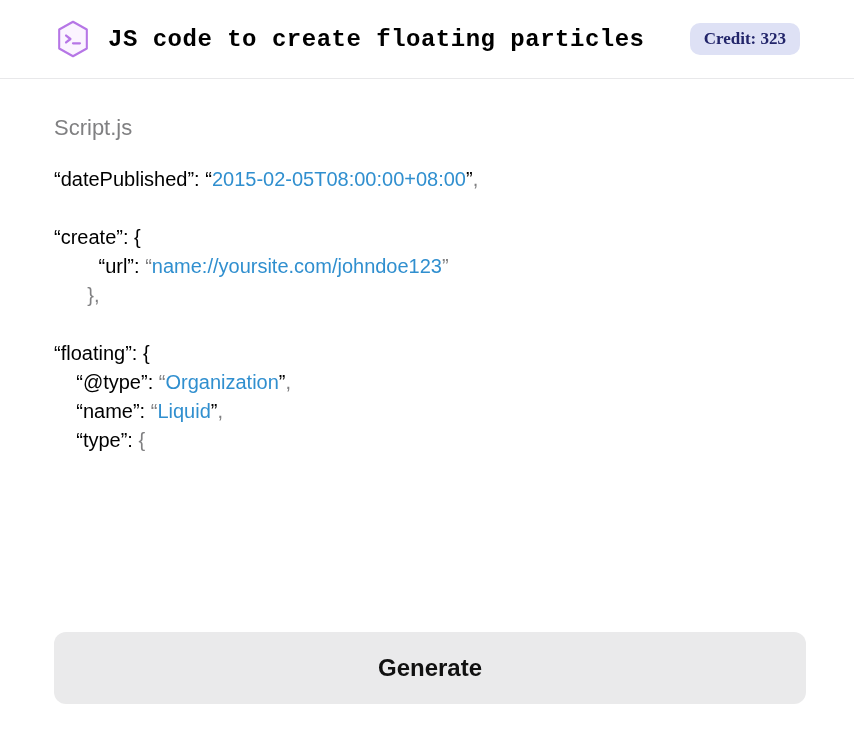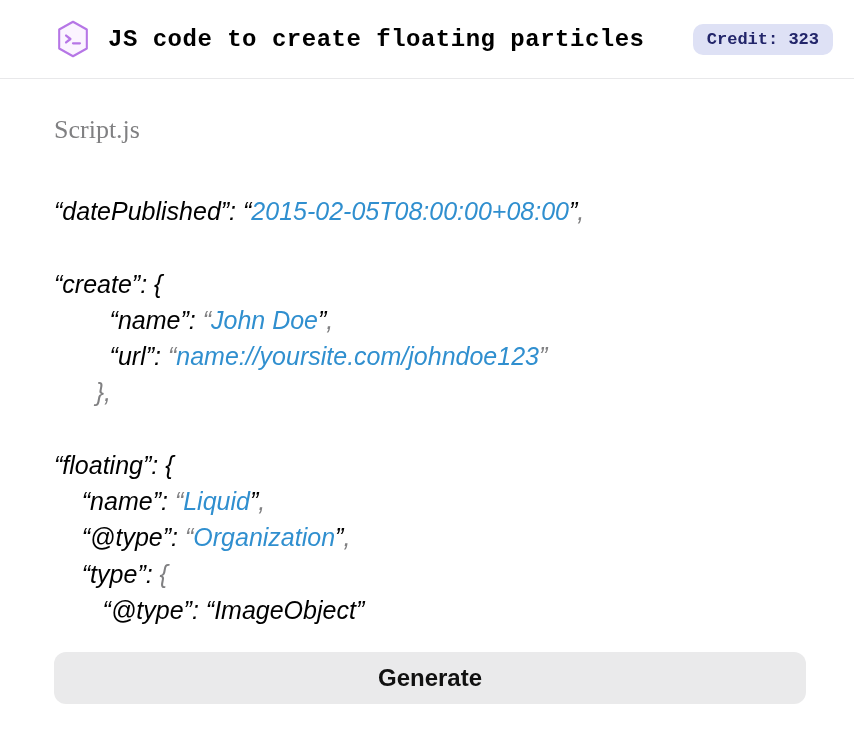--- a/index.html
+++ b/index.html
@@ -12,72 +12,71 @@
     --btn-bg:#eaeaeb;
     --radius:6px;
     --mono:'SFMono-Regular',Consolas,'Liberation Mono',Menlo,monospace;
     --sans:-apple-system,BlinkMacSystemFont,'Segoe UI',Helvetica,Arial,sans-serif;
   }
   *{box-sizing:border-box;margin:0;padding:0;}
   html,body{width:854px;height:748px;background:#fff;font-family:var(--sans);}
   
   .topbar{
     display:flex;align-items:center;gap:16px;
-    padding:20px 21px 20px 54px;
+    padding:20px 54px 20px 54px;
     border-bottom:1px solid var(--border);
   }
   .logo{
     width:38px;height:38px;flex:0 0 auto;
     display:flex;align-items:center;justify-content:center;
   }
   .title{
     font-family:var(--mono);
     font-weight:700;
     font-size:24px;
     letter-spacing:0.5px;
     color:var(--text);
     flex:1 1 auto;
   }
   .credit{
     background:var(--badge-bg);
     color:var(--badge-text);
-    font-family:Liberation Mono, monospace;
+    font-family:Liberation Serif, serif;
     font-weight:600;
     font-size:17px;
     padding:6px 14px;
     border-radius:10px;
   }
   
   .page{
     padding:36px 54px 0;
   }
   .filename{
-    font-family:Liberation Serif, serif;
-    font-size:26px;
+    font-family:Liberation Sans, sans-serif;
+    font-size:22px;
     color:var(--muted);
-    margin-bottom:48px;
+    margin-bottom:24px;
   }
   .code{
     font-family:var(--sans);
-    font-size:25px;
+    font-size:20px;
     line-height:1.45;
     color:var(--text);
-    font-style:italic;
   }
   .code .line{white-space:pre;}
   .code .k{color:var(--text);}            
   .code .muted{color:var(--muted);}       
   .code .val{color:var(--accent);}        
   .code .plain{color:var(--text);}        
   .btnbar{
     position:absolute;left:54px;right:48px;bottom:44px;
   }
   .gen-btn{
     width:100%;
-    height:52px;
+    height:72px;
     background:var(--btn-bg);
     border:none;
     border-radius:12px;
     font-family:var(--sans);
     font-size:24px;
     font-weight:600;
     color:#111;
     cursor:pointer;
   }
   .container{position:relative;width:854px;height:748px;}
@@ -100,29 +99,27 @@
 
   <div class="page">
     <div class="filename">Script.js</div>
 
     <div class="code">
 
       <div class="line">“<span class="k">datePublished</span>”: “<span class="val">2015-02-05T08:00:00+08:00</span>”<span class="muted">,</span></div>
       <div class="line">&nbsp;</div>
 
       <div class="line">“<span class="k">create</span>”: {</div>
-      <div class="line">        “<span class="k">name</span>”: <span class="muted">“</span><span class="val">John Doe</span>”<span class="muted">,</span></div>
       <div class="line">        “<span class="k">url</span>”: <span class="muted">“</span><span class="val">name://yoursite.com/johndoe123</span><span class="muted">”</span></div>
       <div class="line"><span class="muted">      },</span></div>
       <div class="line">&nbsp;</div>
 
       <div class="line">“<span class="k">floating</span>”: {</div>
+      <div class="line">    “<span class="k">@type</span>”: <span class="muted">“</span><span class="val">Organization</span>”<span class="muted">,</span></div>
       <div class="line">    “<span class="k">name</span>”: <span class="muted">“</span><span class="val">Liquid</span>”<span class="muted">,</span></div>
-      <div class="line">    “<span class="k">@type</span>”: <span class="muted">“</span><span class="val">Organization</span>”<span class="muted">,</span></div>
       <div class="line">    “<span class="k">type</span>”: <span class="muted">{</span></div>
-      <div class="line">       “<span class="k">@type</span>”: “<span class="plain">ImageObject</span>”</div>
     </div>
   </div>
 
   <div class="btnbar">
     <button class="gen-btn">Generate</button>
   </div>
 </div>
 
 </body></html>

